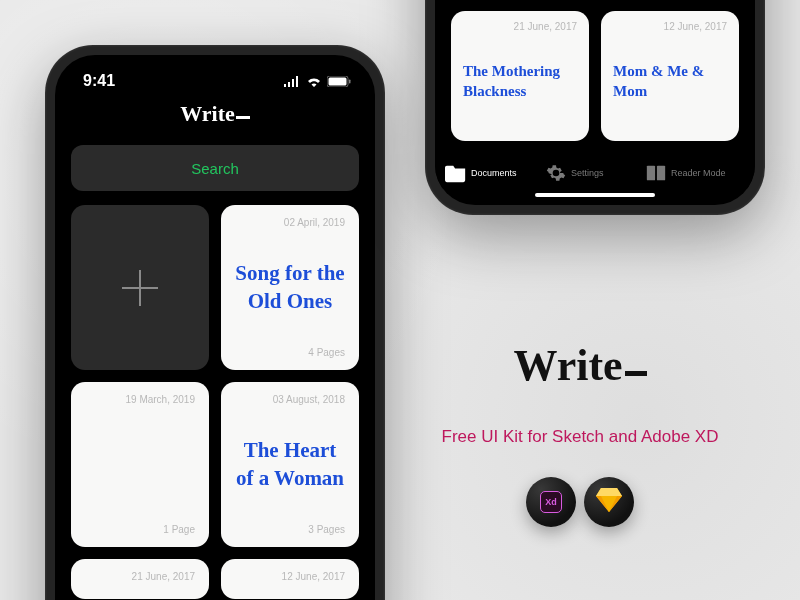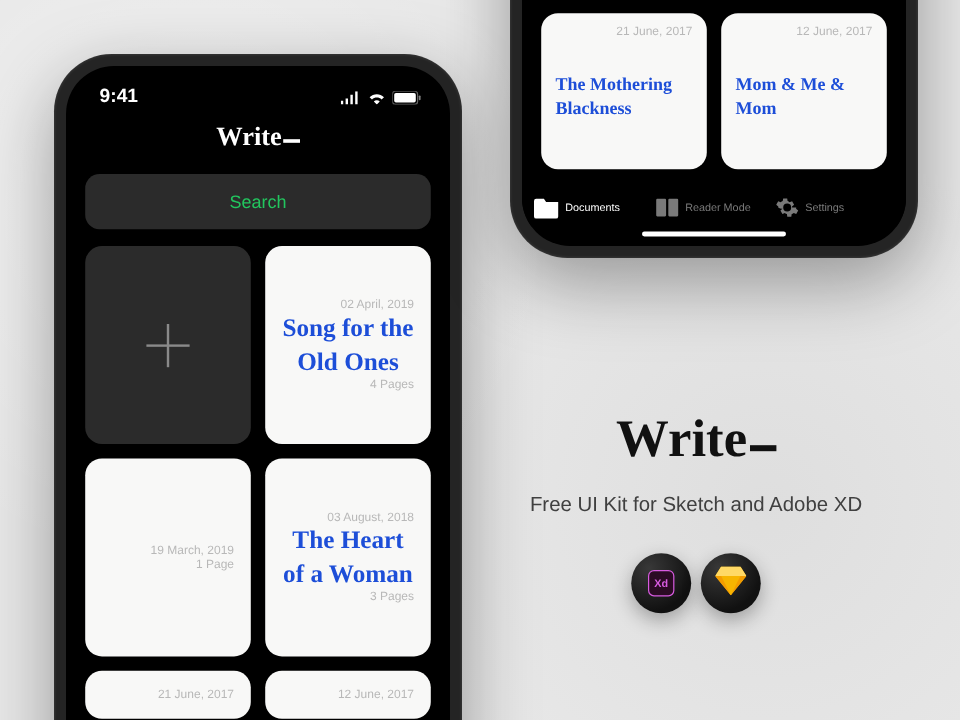--- a/index.html
+++ b/index.html
@@ -84,21 +84,21 @@
     gap: 12px;
     padding: 0 16px;
   }
   .card {
     background: #f8f8f7;
     border-radius: 14px;
     height: 165px;
     padding: 12px 14px;
     display: flex;
     flex-direction: column;
-    justify-content: center;
+    justify-content: space-between;
     box-shadow: 0 2px 0 rgba(0,0,0,0.15);
   }
   .card .date { color: #b8b8b8; font-size: 10px; text-align: right; }
   .card .title { font-family: Georgia, serif; font-weight: 700; font-size: 21px; text-align: center; color:#1d4ed8; line-height:1.3; }
   .card .pages { color: #b8b8b8; font-size: 10px; text-align: right; }
   .card.new {
     background: #2b2b2b;
     display: flex;
     align-items: center;
     justify-content: center;
@@ -186,23 +186,23 @@
     font-family: Georgia, "Times New Roman", serif;
     font-weight: 900;
     font-size: 44px;
     color: #111;
   }
   .promo .logo .cursor2 {
     display:inline-block; width: 22px; height: 5px; background:#111;
     margin-left:2px; vertical-align: baseline; margin-bottom: 4px;
   }
   .promo .subtitle {
-    color: #404040;
+    color: #be185d;
     font-size: 17px;
-    margin-top: 20px;
+    margin-top: 36px;
   }
   .appicons {
     display: flex; justify-content: center; gap: 8px; margin-top: 30px;
   }
   .appicon {
     width: 50px; height: 50px; border-radius: 50%;
     background: radial-gradient(circle at 30% 25%, #383838 0%, #111 70%);
     display: flex; align-items: center; justify-content: center;
     box-shadow: 0 6px 16px rgba(0,0,0,0.3);
   }
@@ -286,31 +286,31 @@
       </div>
     </div>
     <div class="tabbar">
       <div class="tab active">
         <svg viewBox="0 0 24 20" fill="currentColor">
             <path d="M2 2h7l2 3h11v13a2 2 0 01-2 2H2a2 2 0 01-2-2V4a2 2 0 012-2z"></path>
           </svg>
         <span>Documents</span>
       </div>
       <div class="tab">
+        <svg viewBox="0 0 24 24" fill="currentColor">
+            <path d="M12 8a4 4 0 100 8 4 4 0 000-8zm9 4a7 7 0 01-.1 1.2l2.1 1.6-2 3.5-2.5-1a7 7 0 01-2 1.2l-.4 2.7h-4l-.4-2.7a7 7 0 01-2-1.2l-2.5 1-2-3.5 2.1-1.6A7 7 0 013 12a7 7 0 01.1-1.2L1 9.2l2-3.5 2.5 1a7 7 0 012-1.2L8 2.8h4l.4 2.7a7 7 0 012 1.2l2.5-1 2 3.5-2.1 1.6c.1.4.1.8.1 1.2z"></path>
+          </svg>
+        <span>Settings</span>
+      </div>
+      <div class="tab">
         <svg viewBox="0 0 24 20" fill="currentColor">
             <rect x="2" y="2" width="9" height="16" rx="1"></rect>
             <rect x="13" y="2" width="9" height="16" rx="1"></rect>
           </svg>
         <span>Reader Mode</span>
-      </div>
-      <div class="tab">
-        <svg viewBox="0 0 24 24" fill="currentColor">
-            <path d="M12 8a4 4 0 100 8 4 4 0 000-8zm9 4a7 7 0 01-.1 1.2l2.1 1.6-2 3.5-2.5-1a7 7 0 01-2 1.2l-.4 2.7h-4l-.4-2.7a7 7 0 01-2-1.2l-2.5 1-2-3.5 2.1-1.6A7 7 0 013 12a7 7 0 01.1-1.2L1 9.2l2-3.5 2.5 1a7 7 0 012-1.2L8 2.8h4l.4 2.7a7 7 0 012 1.2l2.5-1 2 3.5-2.1 1.6c.1.4.1.8.1 1.2z"></path>
-          </svg>
-        <span>Settings</span>
       </div>
     </div>
     <div class="home-indicator"></div>
   </div>
 </div>
 
 <div class="promo">
   <div class="logo">
     <span>Write</span><span class="cursor2"></span>
   </div>

